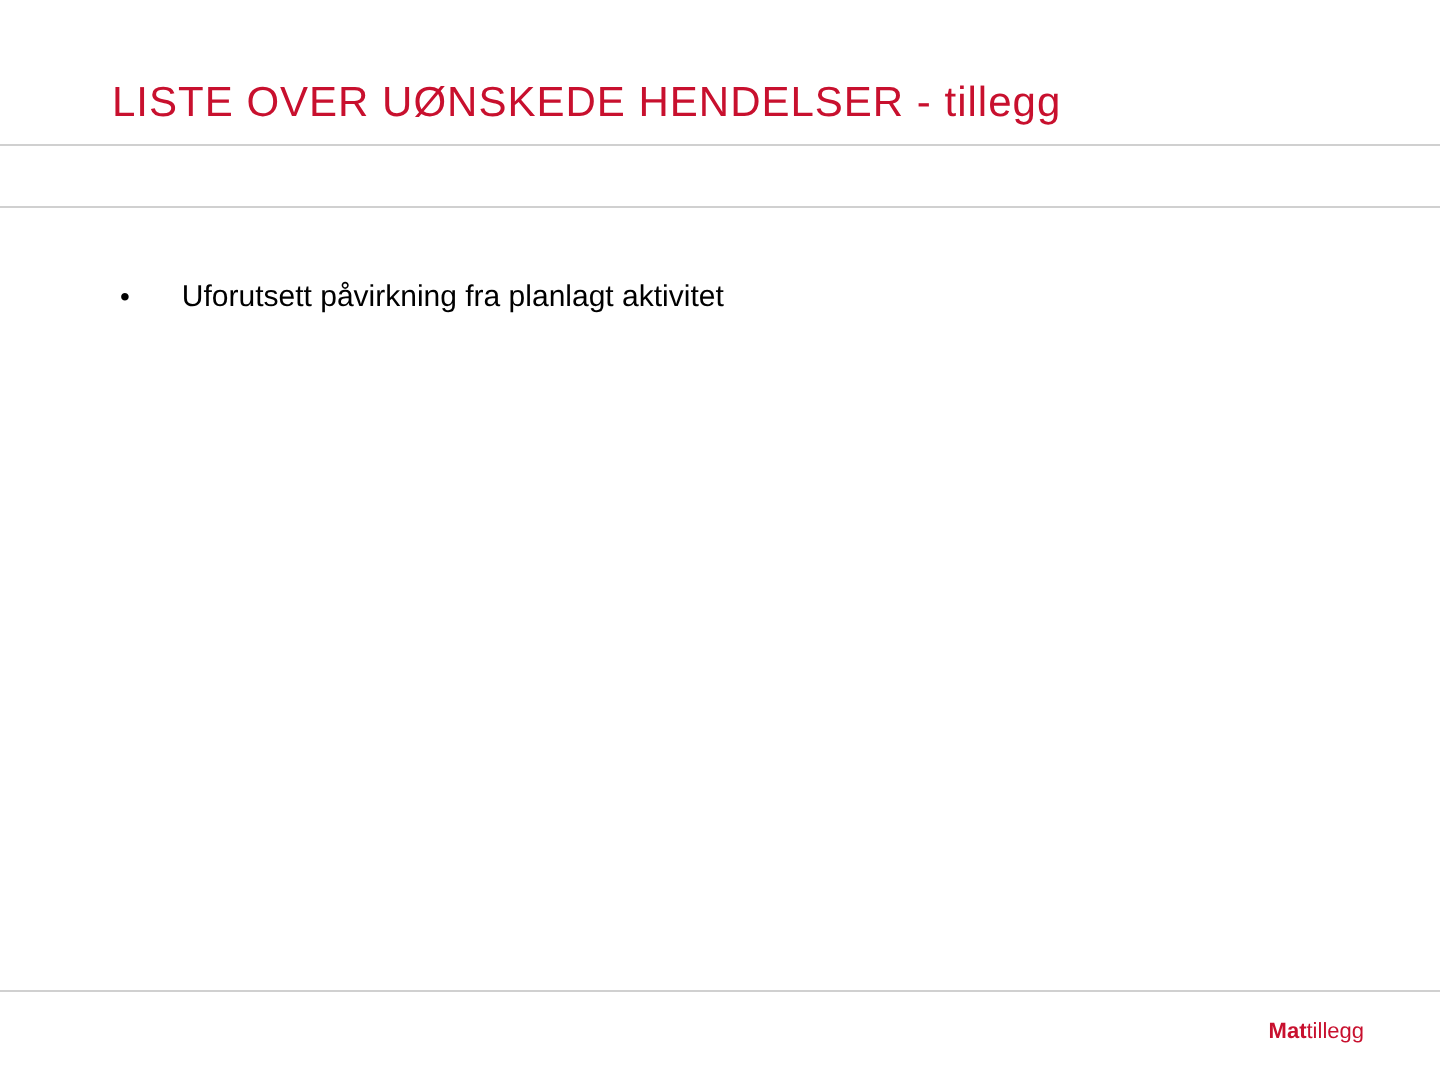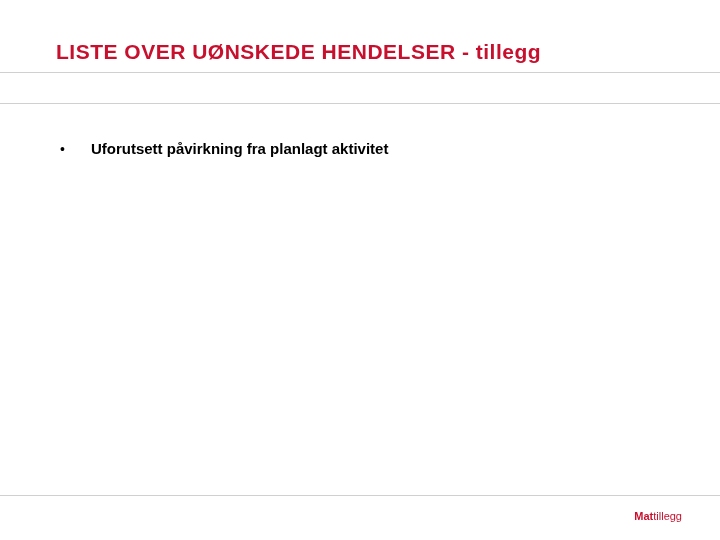--- a/index.html
+++ b/index.html
@@ -17,21 +17,21 @@
     .slide {
       width: 100%;
       height: 100%;
       position: relative;
     }
     .title {
       position: absolute;
       top: 40px;
       left: 56px;
       font-size: 21px;
-      font-weight: 700;
+      font-weight: 400;
       color: #c8102e;
       letter-spacing: 0.5px;
     }
     .rule-1 {
       position: absolute;
       top: 72px;
       left: 0;
       right: 0;
       border-top: 1px solid #d0d0d0;
     }
@@ -49,21 +49,21 @@
       display: flex;
       align-items: baseline;
     }
     .bullet-marker {
       font-size: 14px;
       color: #000;
       margin-right: 26px;
     }
     .bullet-text {
       font-size: 15px;
-      font-weight: 700;
+      font-weight: 400;
       color: #000;
     }
     .rule-bottom {
       position: absolute;
       bottom: 44px;
       left: 0;
       right: 0;
       border-top: 1px solid #d0d0d0;
     }
     .footer-logo {

